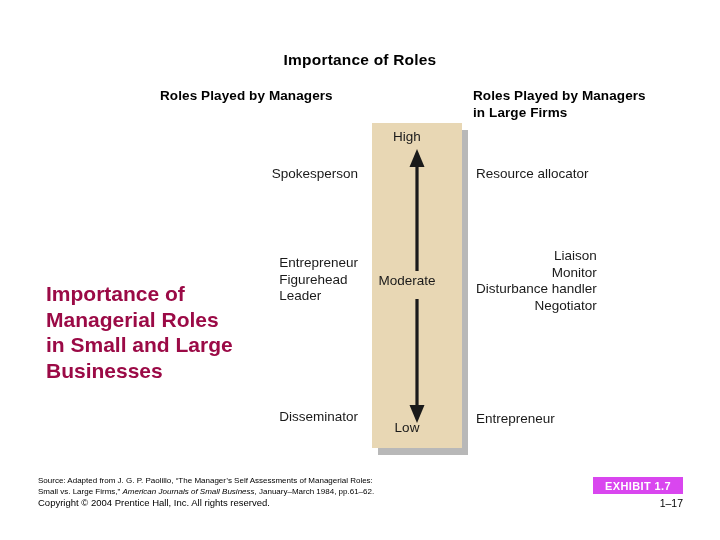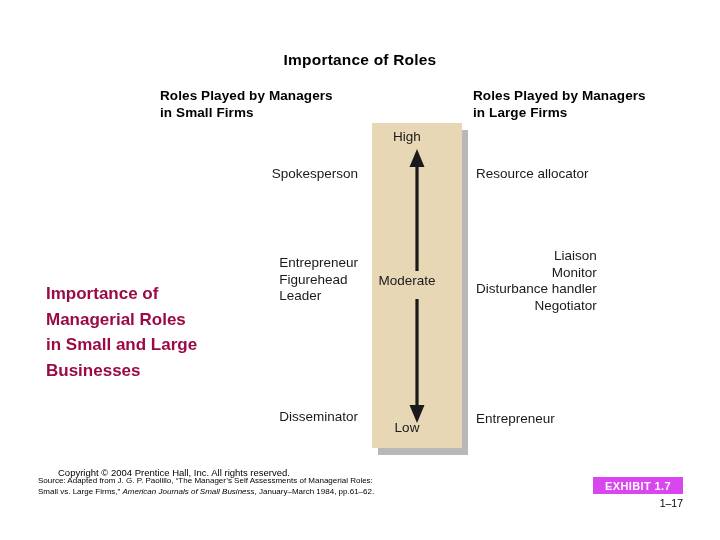--- a/index.html
+++ b/index.html
@@ -108,44 +108,43 @@
   #roles-large-top    { left: 476px; top: 166px; }
   #roles-large-middle { left: 476px; top: 248px; }
   #roles-large-bottom { left: 476px; top: 411px; }
 
   
   #slide-heading {
     position: absolute;
     left: 46px;
     top: 281px;
     width: 235px;
-    font-size: 17px;
+    font-size: 21px;
     font-weight: bold;
     color: #9b0a46;
     line-height: 25.5px;
   }
 
   
   #source-note {
     position: absolute;
     left: 38px;
     top: 475px;
     width: 420px;
     font-size: 8px;
     color: #000000;
     line-height: 11px;
   }
   #source-note .italic { font-style: italic; }
   #copyright-note {
     position: absolute;
     left: 38px;
-    top: 467px;
+    top: 497px;
     font-size: 9.5px;
     color: #000000;
-    margin-left: 20px;
   }
 
   #exhibit-badge {
     position: absolute;
     left: 593px;
     top: 477px;
     width: 90px;
     height: 17px;
     background: #d946ef;
     color: #ffffff;
@@ -170,21 +169,20 @@
 <body>
 
 <div id="slide">
 
   <div id="exhibit-figure">
 
     <div id="exhibit-title">Importance of Roles</div>
 
     <div class="col-head" id="head-small">
         <div>Roles Played by Managers</div>
-        <div>in Small Firms</div>
       </div>
 
     <div class="col-head" id="head-large">
         <div>Roles Played by Managers</div>
         <div>in Large Firms</div>
       </div>
 
     <div id="scale-shadow"></div>
 
     <div id="scale-panel">

